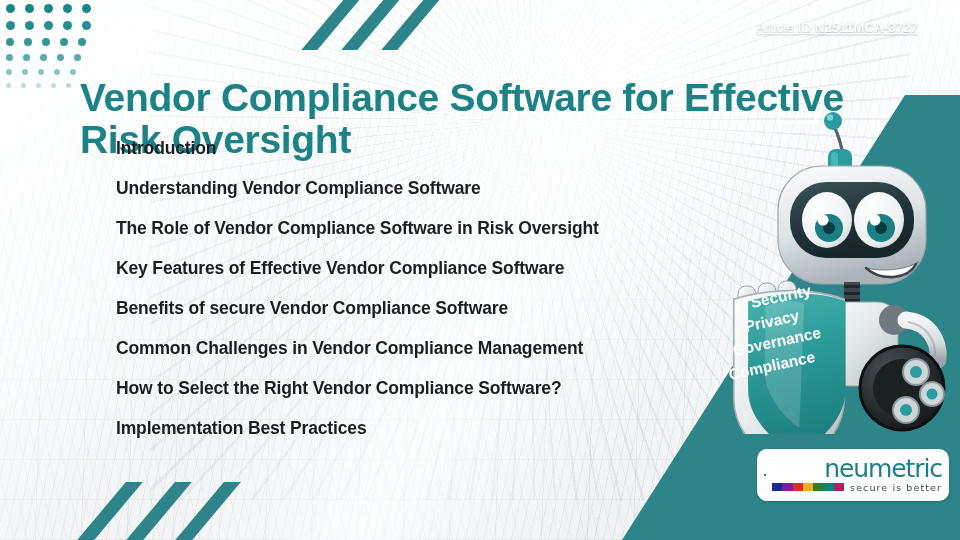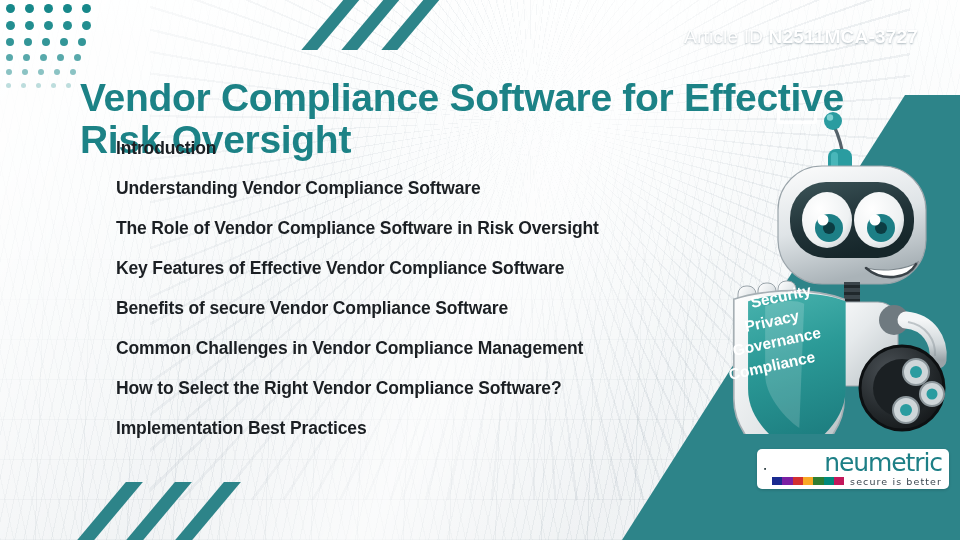--- a/index.html
+++ b/index.html
@@ -82,24 +82,25 @@
   .stripes-bottom i {
     position:absolute; bottom:-10px; width:17px; height:76px; background:#2d8489;
     transform:skewX(-40deg);
   }
   .stripes-bottom i:nth-child(1){ left:14px; }
   .stripes-bottom i:nth-child(2){ left:63px; }
   .stripes-bottom i:nth-child(3){ left:112px; }
 
   
   .article-id {
-    position:absolute; right:42px; top:26px;
-    font-size:19px; color:#ffffff; letter-spacing:.2px;
+    position:absolute; right:42px; top:20px;
+    font-size:13px; color:#ffffff; letter-spacing:.2px;
     text-shadow:0 1px 2px rgba(110,130,140,.55);
     white-space:nowrap;
+    text-decoration:underline;
   }
   .article-id .lbl { font-weight:400; opacity:.95; }
   .article-id .val { font-weight:700; }
 
   
   .title {
     position:absolute; left:80px; top:41px; width:840px;
     font-size:39px; line-height:1.07; font-weight:700;
     color:#1c8286; letter-spacing:-0.3px;
     font-stretch:condensed;
@@ -113,22 +114,22 @@
     line-height:1; margin-bottom:22.5px; white-space:nowrap;
     letter-spacing:-0.15px;
   }
 
   
   .robot { position:absolute; left:716px; top:104px; width:244px; height:330px; }
 
   
   .logo-card {
     position:absolute; left:757px; top:449px;
-    width:192px; height:40px; background:#ffffff;
-    border-radius:5px; display:flex; align-items:center;
+    width:192px; height:52px; background:#ffffff;
+    border-radius:10px; display:flex; align-items:center;
     padding:0 7px; gap:6px;
     box-shadow:0 1px 3px rgba(0,0,0,.18);
   }
   .logo-word {
     font-size:25px; font-weight:400; color:#1d7f86;
     letter-spacing:-1.1px; line-height:1; margin-top:-2px;
     font-family:"DejaVu Sans", sans-serif;
   }
   .logo-right { display:flex; flex-direction:column; align-items:flex-end; gap:1px; }
   .logo-sub { display:flex; align-items:center; gap:6px; }

